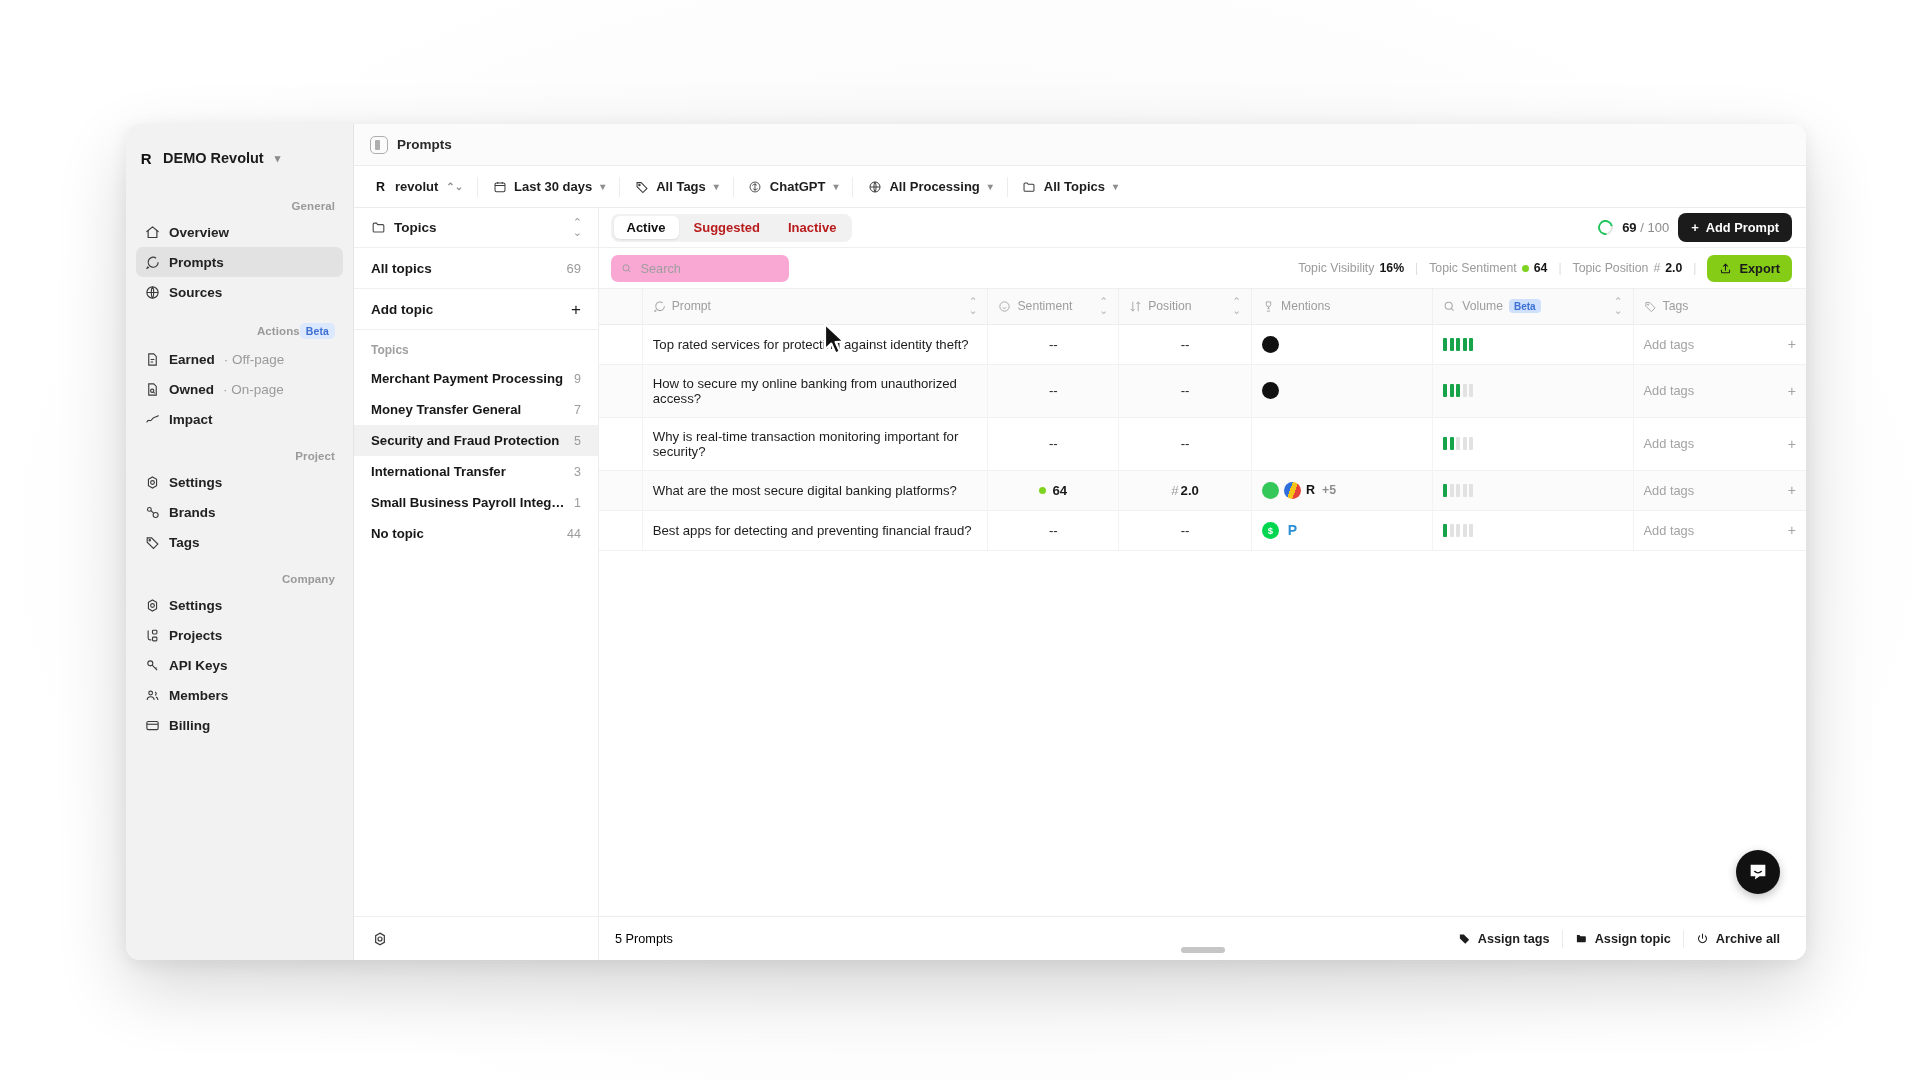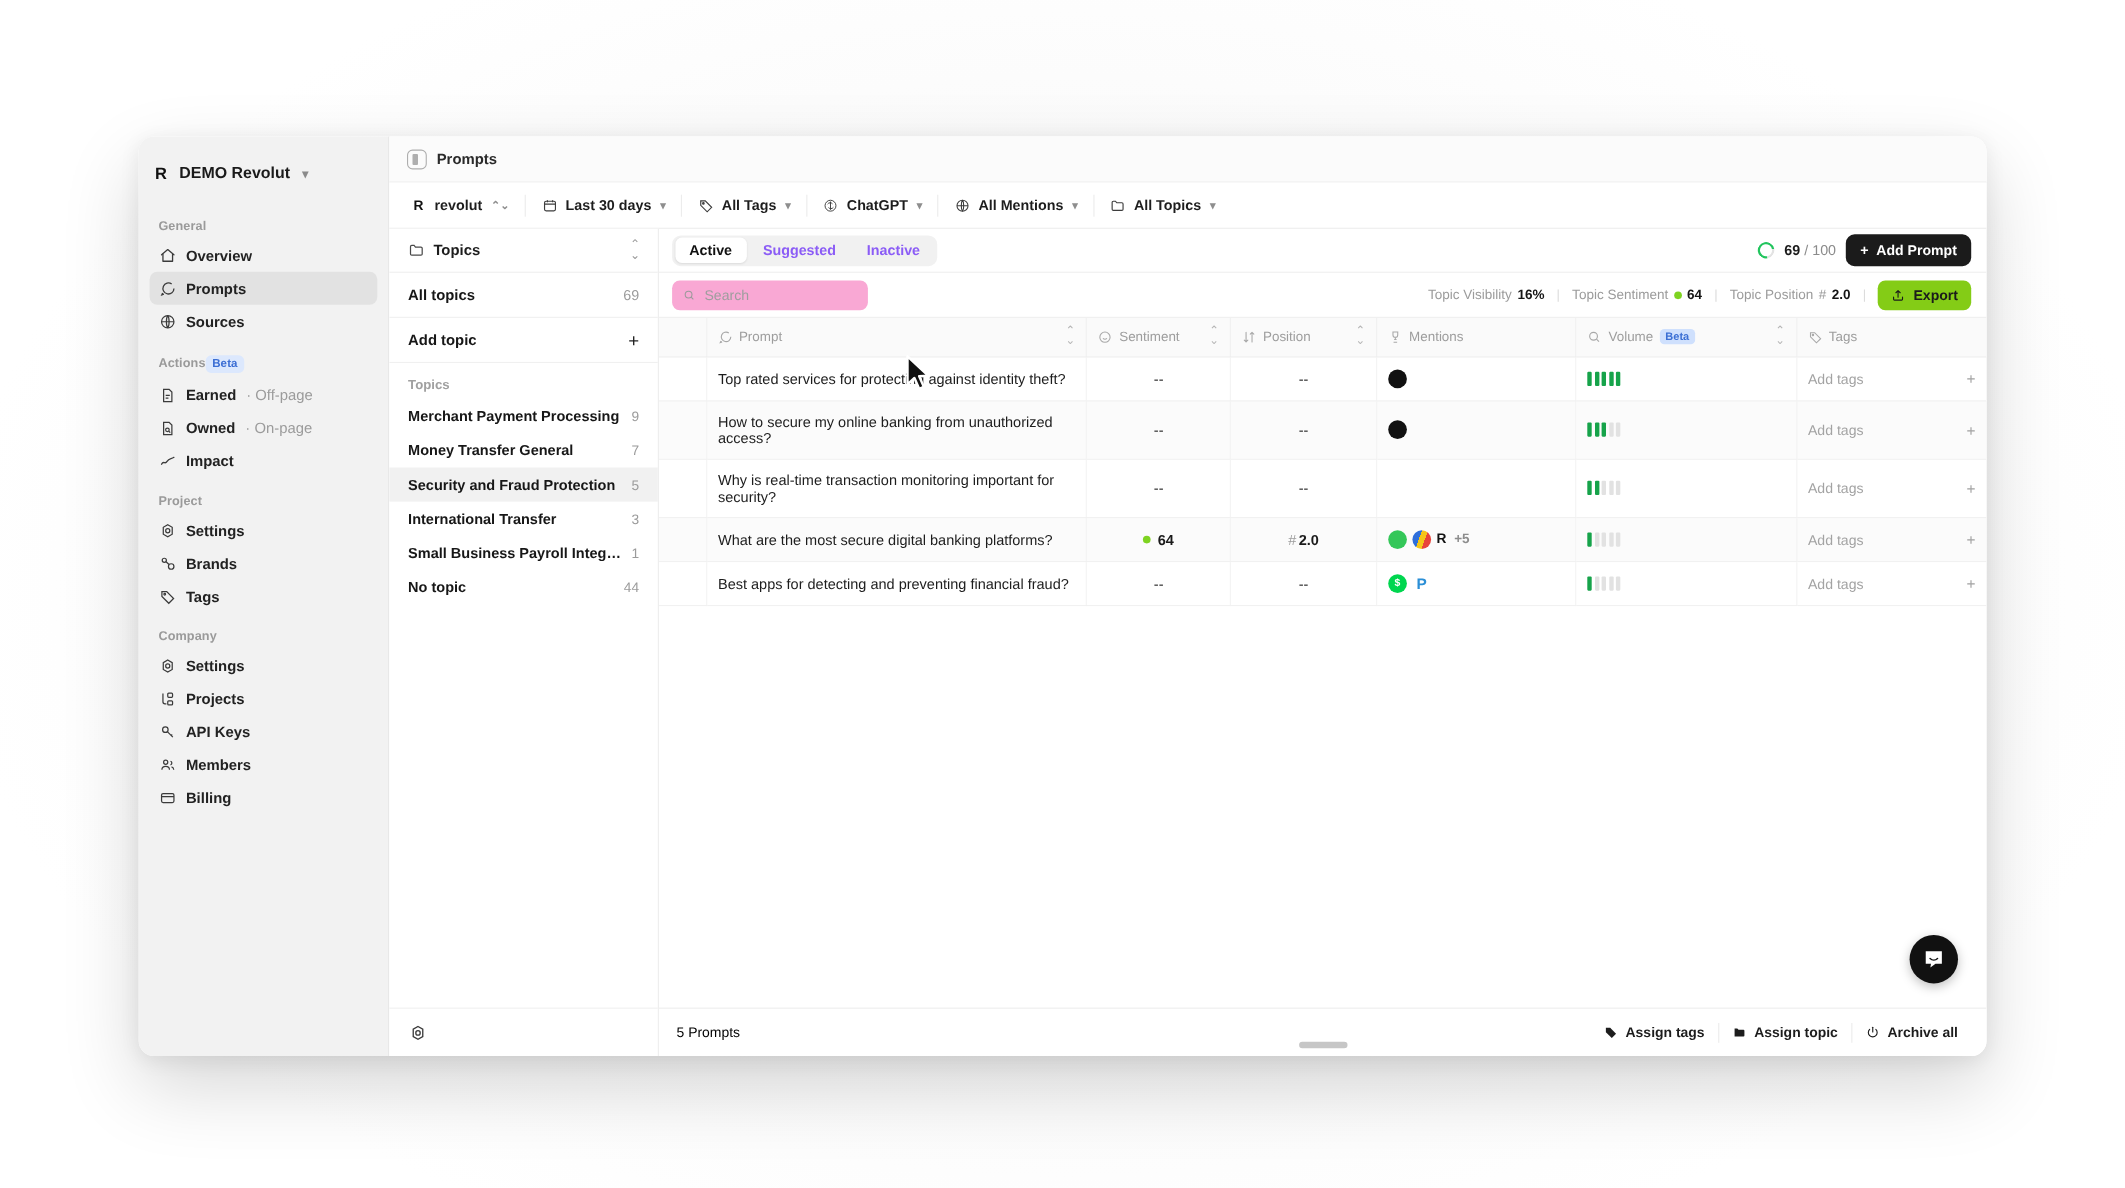--- a/index.html
+++ b/index.html
@@ -41,21 +41,21 @@
     font-size: 14.5px; font-weight: 700; color: #1b1b1b;
   }
   .org .logo {
     font-size: 15px; font-weight: 800; letter-spacing: -.5px; color:#111;
     width:16px; text-align:center;
   }
   .org .chev { margin-left: 2px; color:#8b8b8b; font-size:11px; }
 
   .nav { padding: 0 10px; flex: 1 1 auto; }
   .nav-section {
-    display:flex; align-items:center; justify-content:flex-start;
+    display:flex; align-items:center; justify-content:flex-end;
     font-size: 11.5px; color: #9a9a9a; font-weight: 600;
     padding: 16px 8px 5px 8px; letter-spacing: .1px;
   }
   .badge-beta {
     background: #dce8fd; color: #3d6fd4; font-size: 10.5px;
     font-weight: 700; border-radius: 5px; padding: 2px 6px;
   }
   .nav-item {
     display: flex; align-items: center; gap: 9px;
     height: 30px; padding: 0 8px; border-radius: 7px;
@@ -133,21 +133,21 @@
   .topics-foot svg { width:16px; height:16px; color:#3a3a3a; cursor:pointer;}
 
   
   .content { flex: 1 1 auto; display:flex; flex-direction:column; min-width:0; }
   .tabsrow {
     height: 40px; display:flex; align-items:center; justify-content: space-between;
     padding: 0 14px 0 12px; border-bottom: 1px solid #efefef;
   }
   .tabs { display:flex; background:#f1f1f1; border-radius:8px; padding:2.5px; gap:2px;}
   .tab {
-    font-size: 13px; font-weight:600; color:#8b5cf6;
+    font-size: 13px; font-weight:600; color:#b91c1c;
     padding: 4px 13px; border-radius: 6px; cursor:pointer;
   }
   .tab.active { background:#fff; color:#111; box-shadow: 0 1px 2px rgba(0,0,0,.09); }
   .quota { display:flex; align-items:center; gap:9px; }
   .quota .ring {
     width:15px;height:15px;border-radius:50%;
     border:2.2px solid #22c55e; border-right-color:#e3e3e3; transform:rotate(35deg);
   }
   .quota .qtxt { font-size:13px; color:#8b8b8b; font-weight:500;}
   .quota .qtxt b { color:#1a1a1a; font-weight:700;}
@@ -479,21 +479,21 @@
       </div>
       <div class="fdiv"></div>
 
       <div class="fchip">
         <span class="gi">
             <svg viewBox="0 0 24 24" fill="none" stroke="currentColor" stroke-width="1.7">
               <circle cx="12" cy="12" r="8.6"></circle>
               <path d="M3.4 12h17.2M12 3.4c2.5 3 2.5 14.2 0 17.2M12 3.4c-2.5 3-2.5 14.2 0 17.2"></path>
             </svg>
           </span>
-        <span>All Mentions</span>
+        <span>All Processing</span>
         <span class="car">▾</span>
       </div>
       <div class="fdiv"></div>
 
       <div class="fchip">
         <span class="gi">
             <svg viewBox="0 0 24 24" fill="none" stroke="currentColor" stroke-width="1.8">
               <path d="M3.5 6.8c0-1 .8-1.8 1.8-1.8h3.4l2 2.4h8c1 0 1.8.8 1.8 1.8v8.2c0 1-.8 1.8-1.8 1.8H5.3c-1 0-1.8-.8-1.8-1.8z"></path>
             </svg>
           </span>

